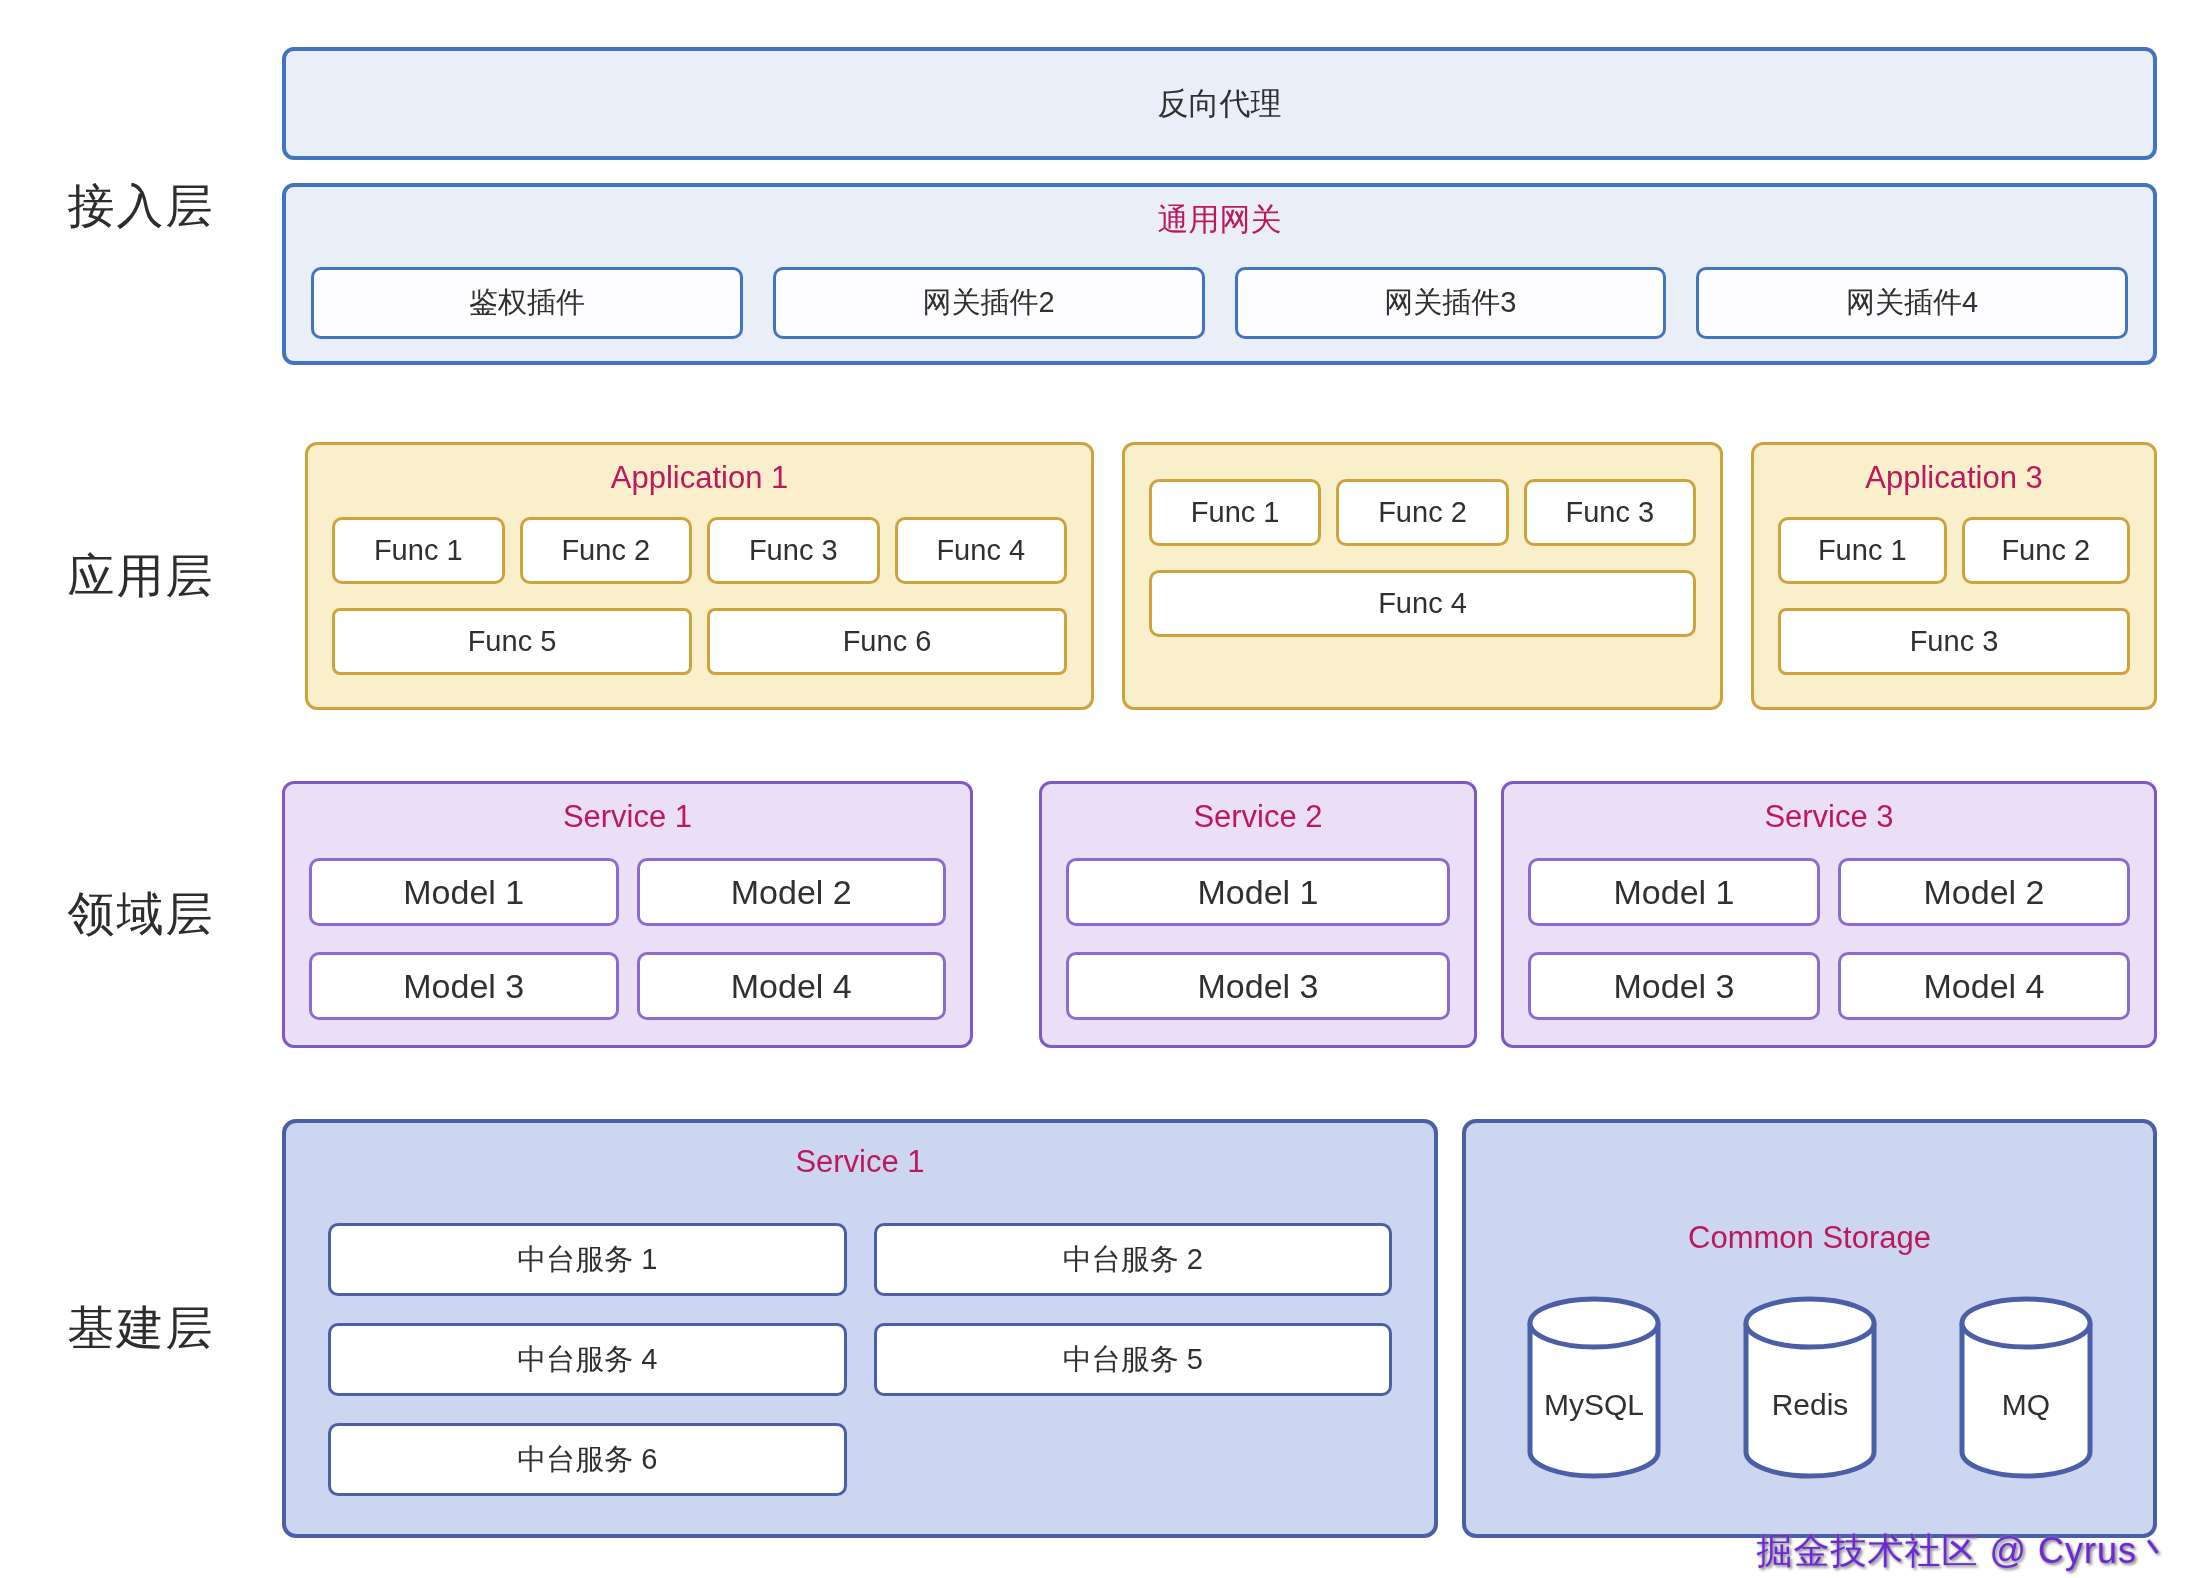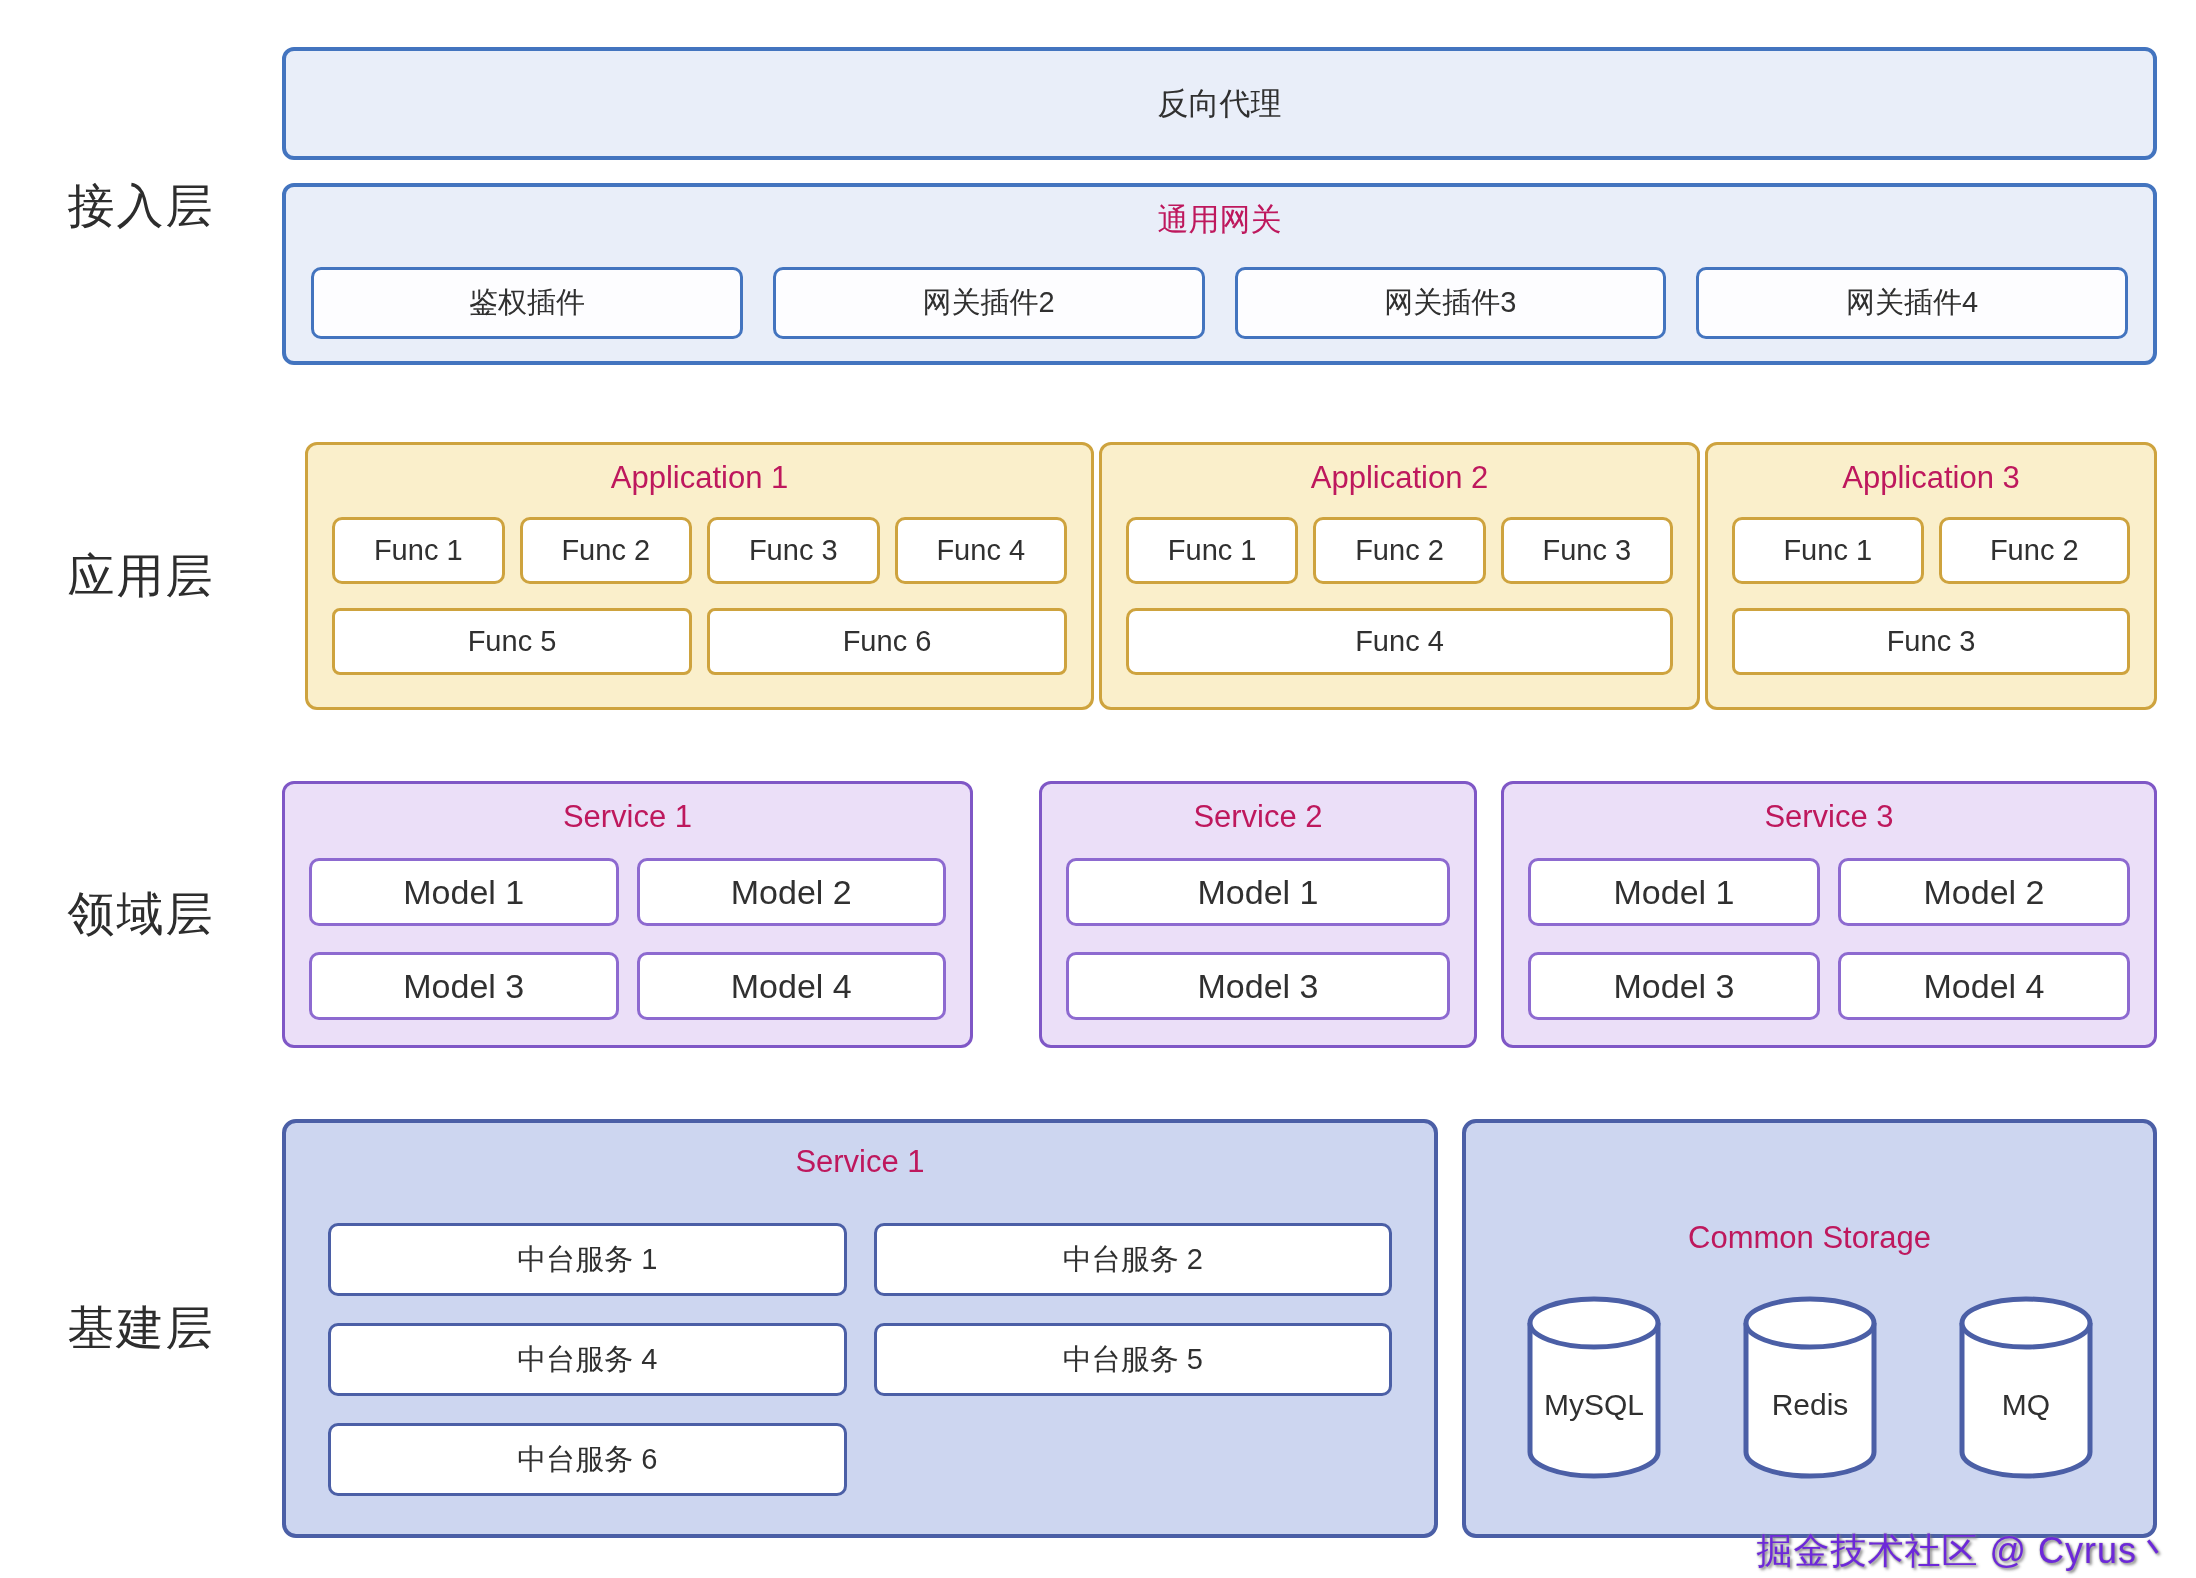--- a/index.html
+++ b/index.html
@@ -42,21 +42,21 @@
   .box-title { text-align: center; font-size: 31px; line-height: 38px; color: #be185d; }
   .plugin-row { display: flex; gap: 30px; margin-top: 28px; }
   .plugin {
     flex: 1; height: 72px; background: #fdfdff;
     border: 3px solid #4374bf; border-radius: 10px;
     display: flex; align-items: center; justify-content: center;
     font-size: 29px;
   }
 
   
-  .apps { display: flex; gap: 5px; padding-left: 23px; }
+  .apps { display: flex; gap: 28px; padding-left: 23px; }
   .app-card {
     background: #faefcb; border: 3px solid #cea33e; border-radius: 12px;
     height: 268px; padding: 14px 24px 0 24px;
   }
   .app-1 { width: 789px; }
   .app-2 { width: 601px; }
   .app-3 { flex: 1; }
   .func-grid { display: grid; gap: 24px 15px; margin-top: 20px; }
   .app-1 .func-grid { grid-template-columns: repeat(4, 1fr); }
   .app-2 .func-grid { grid-template-columns: repeat(3, 1fr); }
@@ -156,21 +156,20 @@
           <div class="func">Func 1</div>
           <div class="func">Func 2</div>
           <div class="func">Func 3</div>
           <div class="func">Func 4</div>
           <div class="func span-2">Func 5</div>
           <div class="func span-2">Func 6</div>
         </div>
       </div>
 
       <div class="app-card app-2">
-        <div class="box-title">Application 2</div>
         <div class="func-grid">
           <div class="func">Func 1</div>
           <div class="func">Func 2</div>
           <div class="func">Func 3</div>
           <div class="func span-3">Func 4</div>
         </div>
       </div>
 
       <div class="app-card app-3">
         <div class="box-title">Application 3</div>

